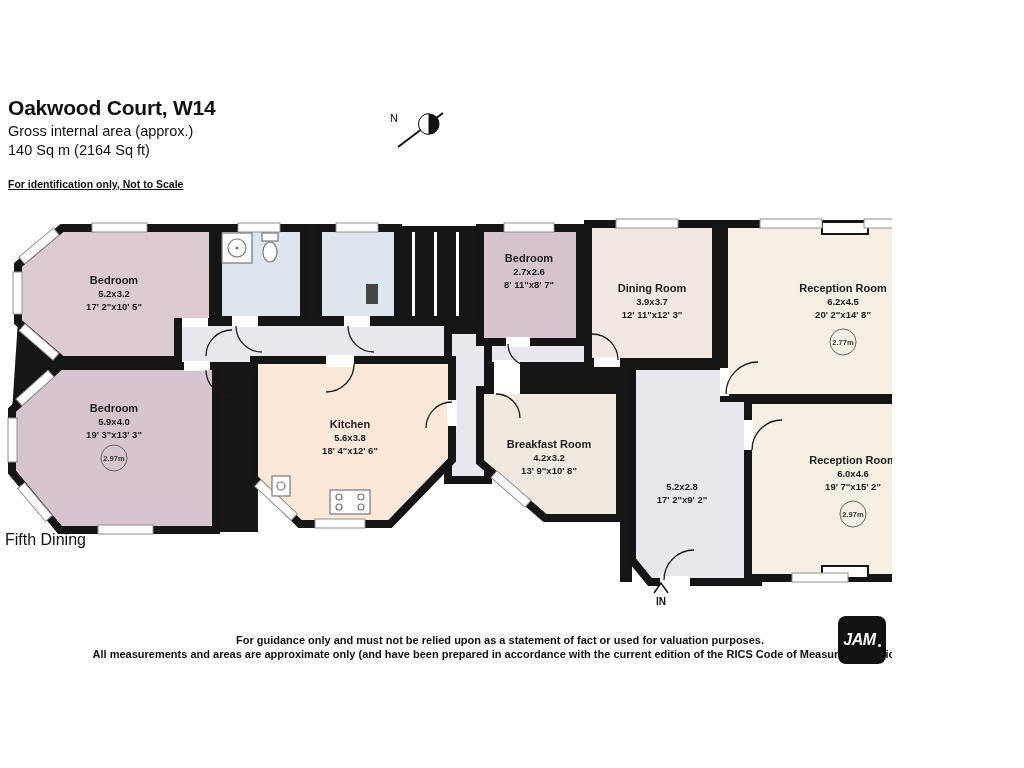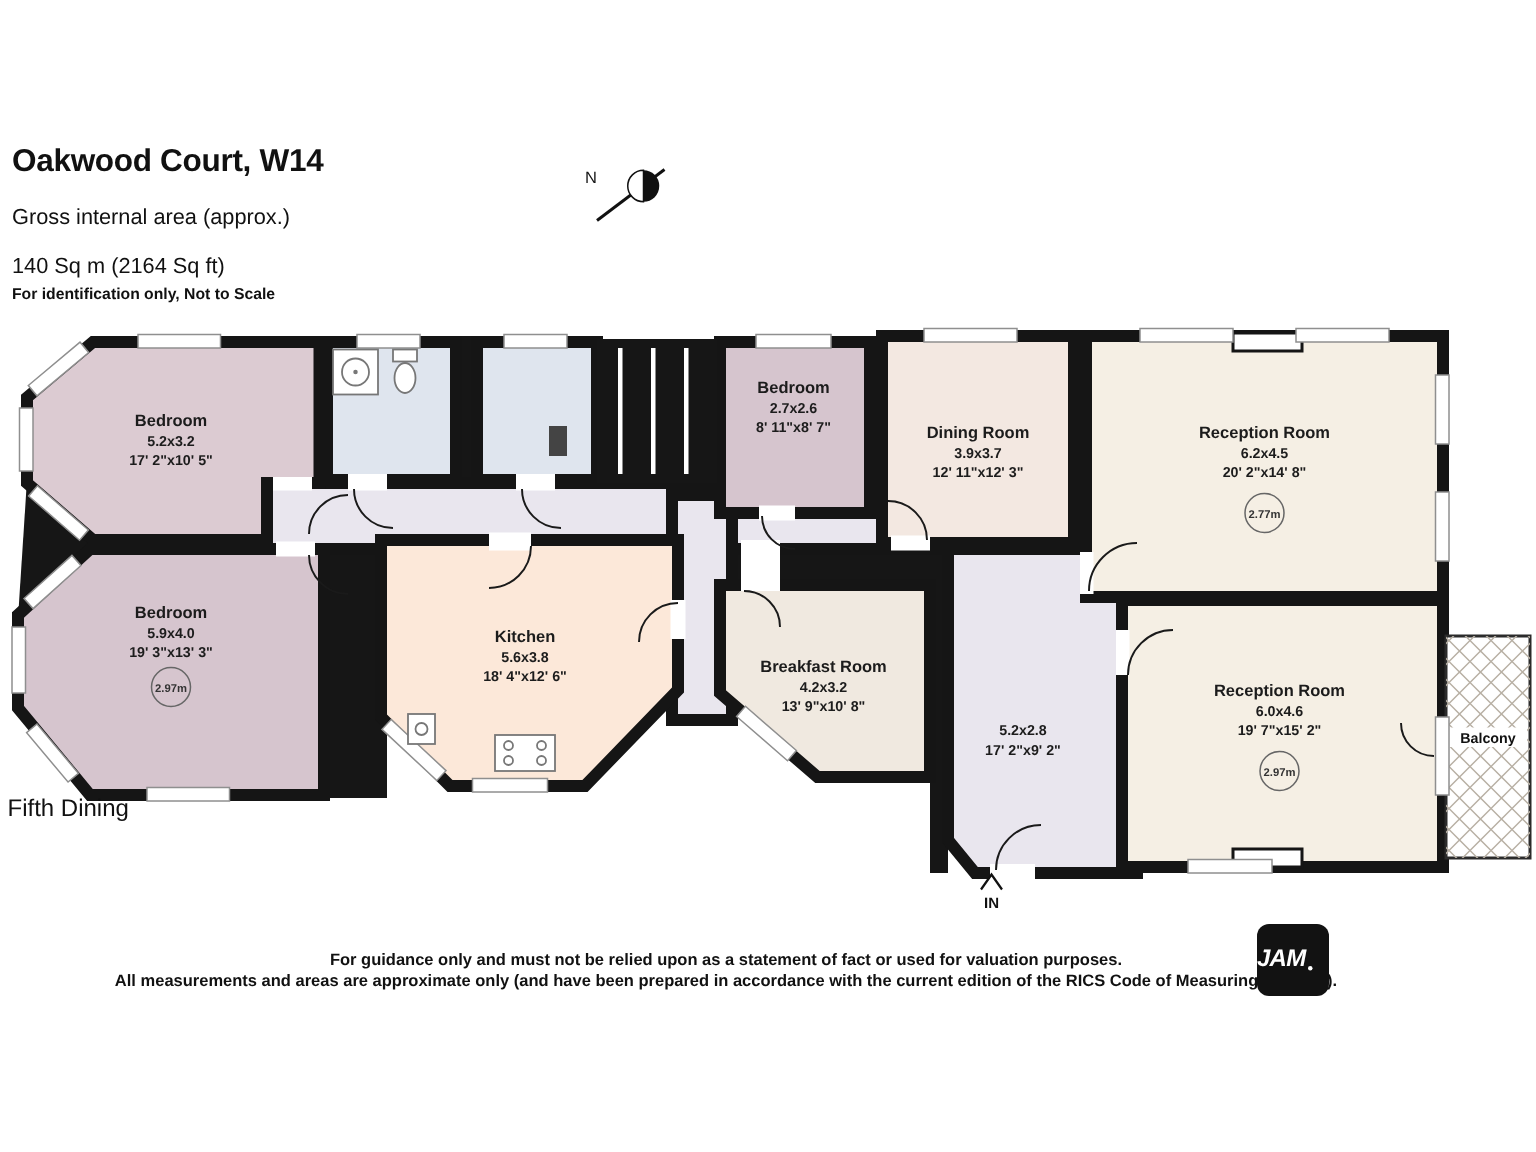--- a/index.html
+++ b/index.html
@@ -1,25 +1,25 @@
 <!DOCTYPE html>
 <html><head>
 <meta charset="utf-8">
 <style>
   html,body{margin:0;padding:0;background:#fff;}
   body{font-family:"Liberation Sans",sans-serif;color:#111;}
-  .page{position:relative;width:1024px;height:768px;background:#fff;overflow:hidden;}
+  .page{position:relative;width:892px;height:768px;background:#fff;overflow:hidden;}
   .header{position:absolute;left:8px;top:96px;}
   .title{font-size:21px;font-weight:700;letter-spacing:-0.2px;}
-  .sub{font-size:14.5px;margin-top:17px;}
-  .note{font-size:10.5px;font-weight:700;margin-top:4px;}
+  .sub{font-size:14.5px;margin-top:3px;}
+  .note{font-size:10.5px;font-weight:700;margin-top:20px;text-decoration:underline;}
   .floor-label{position:absolute;left:5px;top:531px;font-size:16px;font-weight:500;}
-  .footer{position:absolute;left:0;top:633px;width:968px;text-align:center;font-size:11px;font-weight:700;line-height:14px;color:#111;}
+  .footer{position:absolute;left:16px;top:633px;width:968px;text-align:center;font-size:11px;font-weight:700;line-height:14px;color:#111;}
   .jam{position:absolute;left:838px;top:616px;width:48px;height:48px;background:#121212;border-radius:8px;color:#fff;
-       display:flex;align-items:center;font-weight:800;font-style:italic;font-size:16px;letter-spacing:-0.5px;}
+       display:flex;align-items:center;justify-content:center;font-weight:800;font-style:italic;font-size:16px;letter-spacing:-0.5px;}
   .jam-dot{width:3px;height:3px;background:#fff;border-radius:50%;margin-left:2px;margin-top:10px;}
   svg{position:absolute;left:0;top:0;}
   svg text{font-family:"Liberation Sans",sans-serif;}
   .room{stroke:#151515;stroke-width:8;stroke-linejoin:miter;}
   .win{fill:#ffffff;stroke:#8f8f8f;stroke-width:1;}
   .gap{fill:#ffffff;}
   .door{fill:none;stroke:#1a1a1a;stroke-width:1.3;}
   .fix{fill:#ffffff;stroke:#777;stroke-width:1.2;}
   .hcirc{fill:none;stroke:#666;stroke-width:1;}
   .rn{font-size:11px;font-weight:700;fill:#1c1c1c;}

